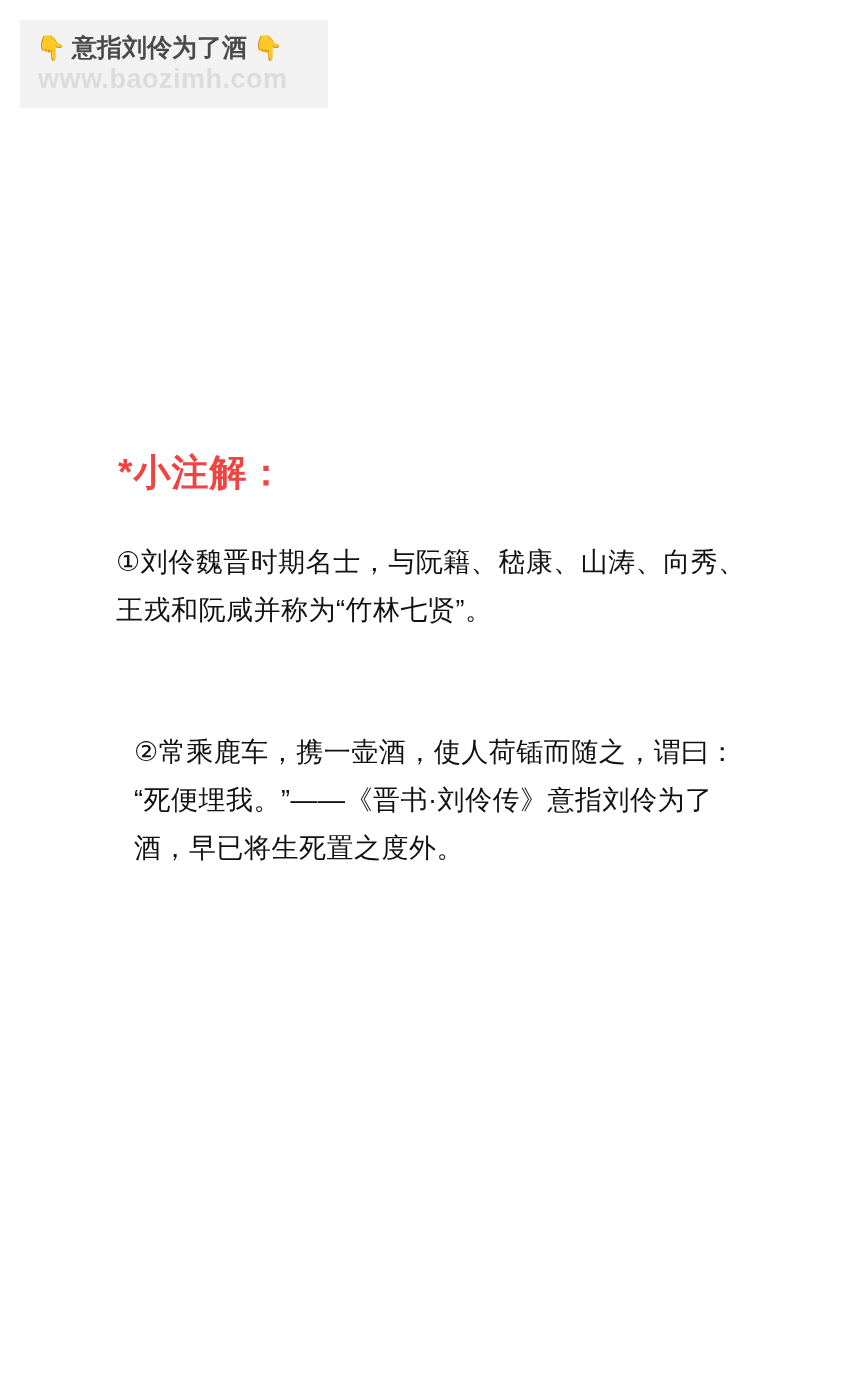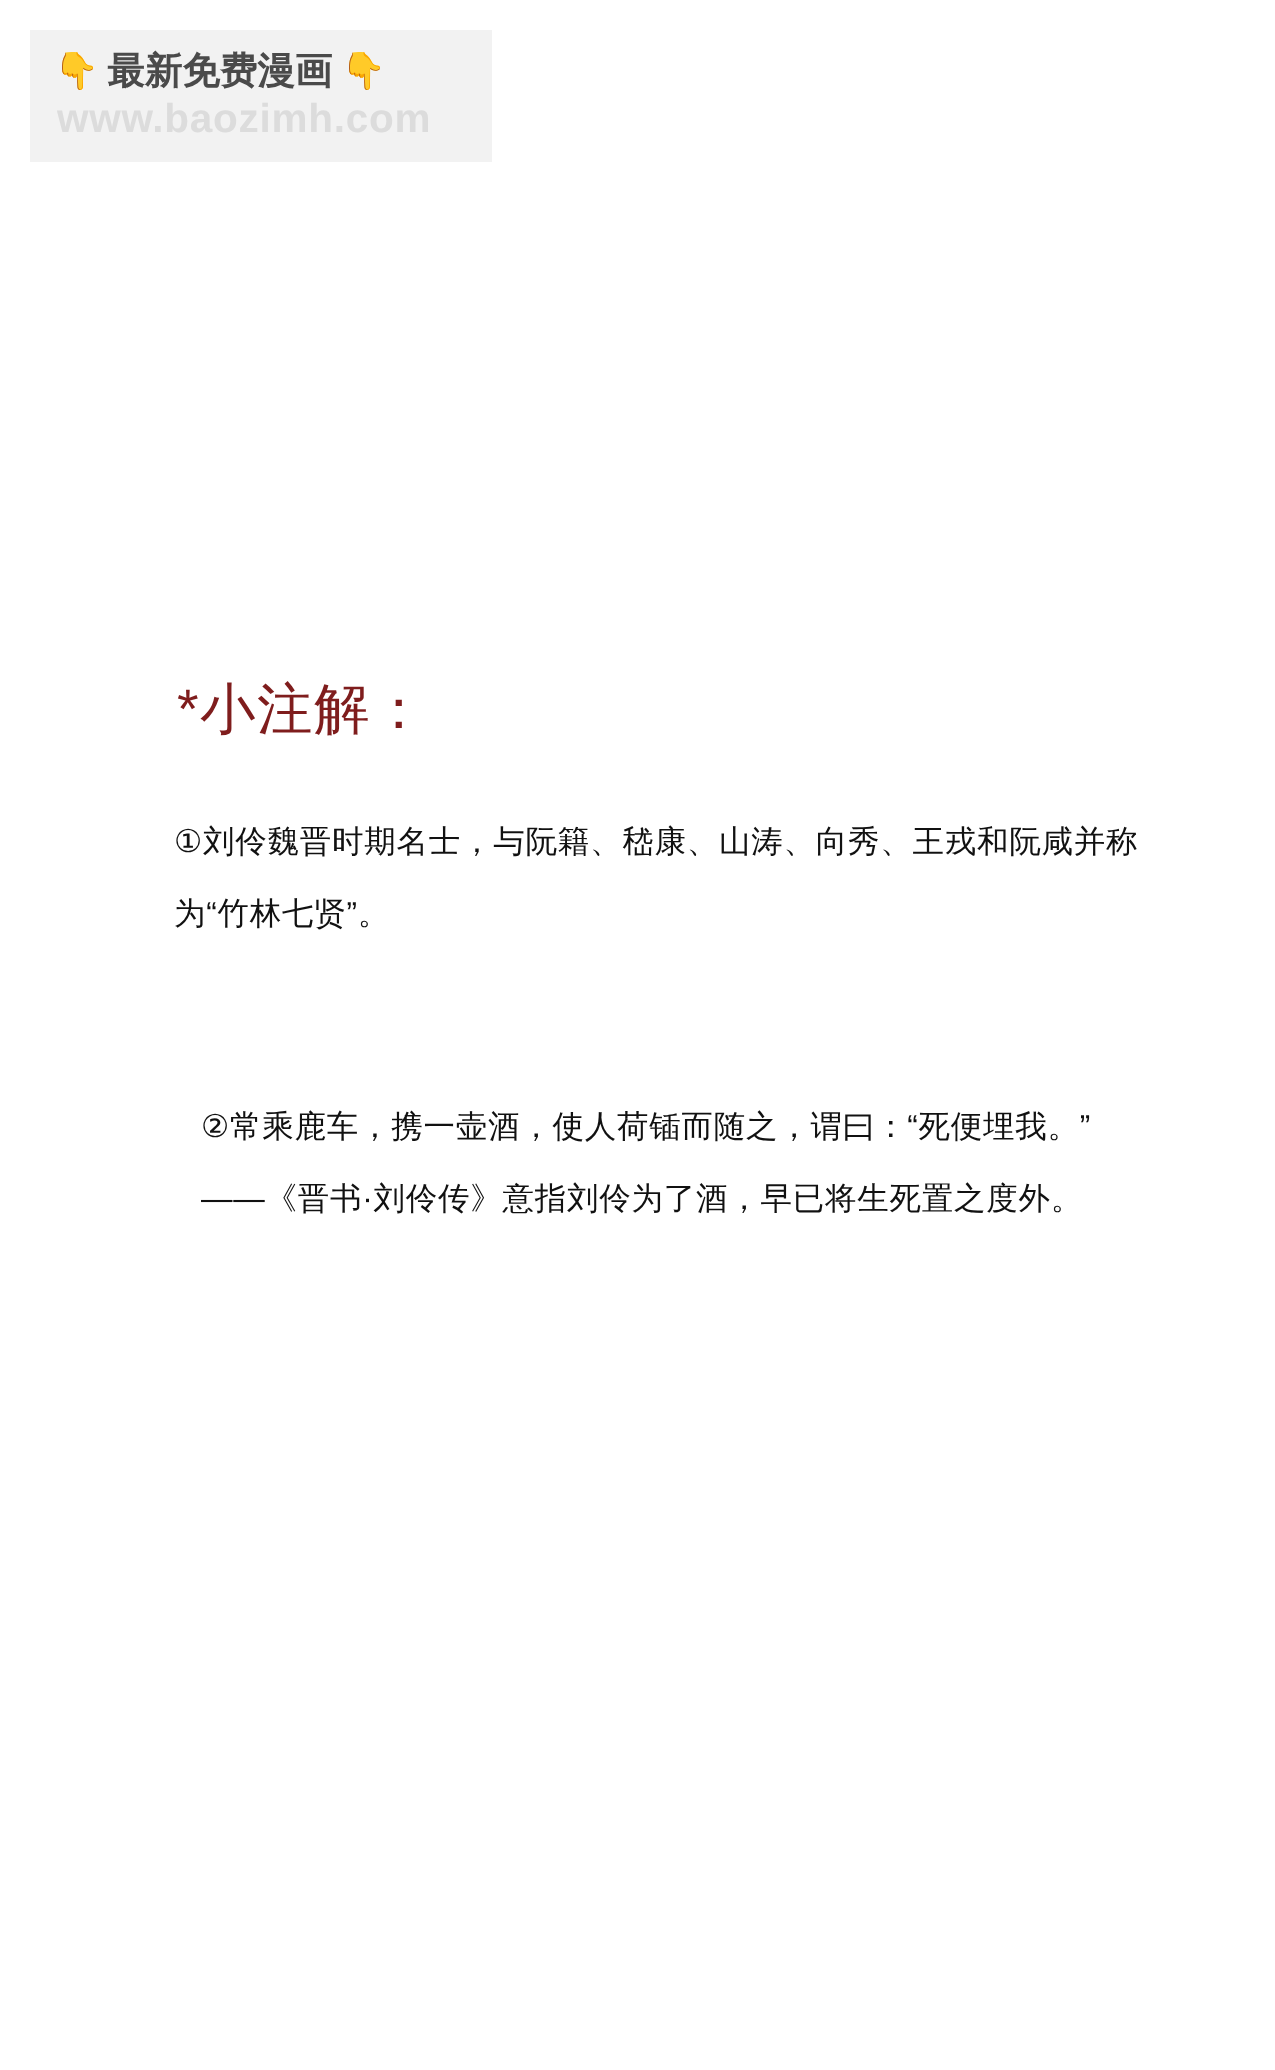--- a/index.html
+++ b/index.html
@@ -61,28 +61,28 @@
     position: absolute;
     left: 0;
     top: 0;
     width: 850px;
   }
   .note-title {
     position: absolute;
     left: 118px;
     top: 448px;
     font-size: 37px;
-    font-weight: 400;
-    color: #7f1d1d;
+    font-weight: 700;
+    color: #ef4444;
     letter-spacing: 1px;
     white-space: nowrap;
   }
   .note-item {
     position: absolute;
-    font-size: 21px;
+    font-size: 27px;
     line-height: 48px;
     color: #111111;
     letter-spacing: 0.5px;
   }
   .note-item-1 {
     left: 116px;
     top: 538px;
     width: 650px;
   }
   .note-item-2 {
@@ -91,21 +91,21 @@
     width: 622px;
     text-indent: 0;
   }
 </style>
 </head>
 <body>
 
 <div class="watermark">
   <div class="wm-line1">
     <span class="wm-arrow">👇</span>
-    <span>最新免费漫画</span>
+    <span>意指刘伶为了酒</span>
     <span class="wm-arrow">👇</span>
   </div>
   <div class="wm-line2">www.baozimh.com</div>
 </div>
 
 <div class="note">
   <div class="note-title">*小注解：</div>
   <div class="note-item note-item-1">①刘伶魏晋时期名士，与阮籍、嵇康、山涛、向秀、王戎和阮咸并称为“竹林七贤”。</div>
   <div class="note-item note-item-2">②常乘鹿车，携一壶酒，使人荷锸而随之，谓曰：“死便埋我。”——《晋书·刘伶传》意指刘伶为了酒，早已将生死置之度外。</div>
 </div>

